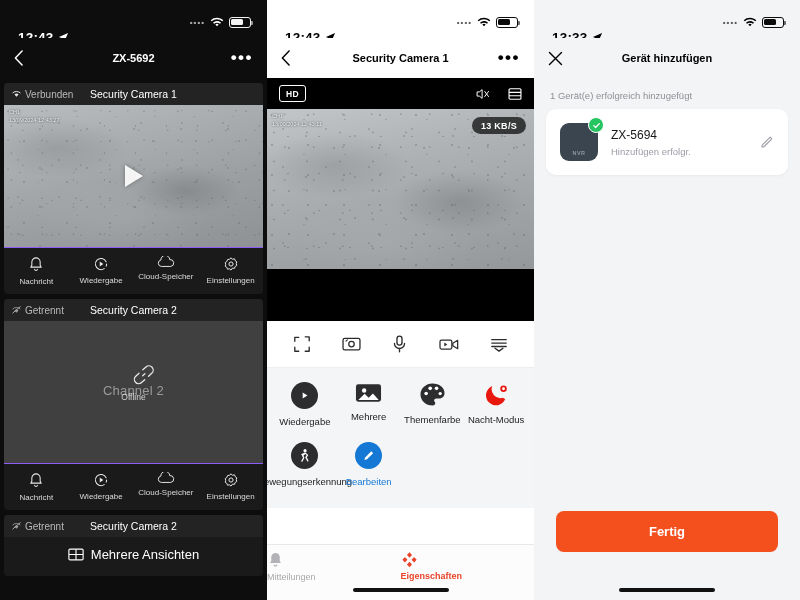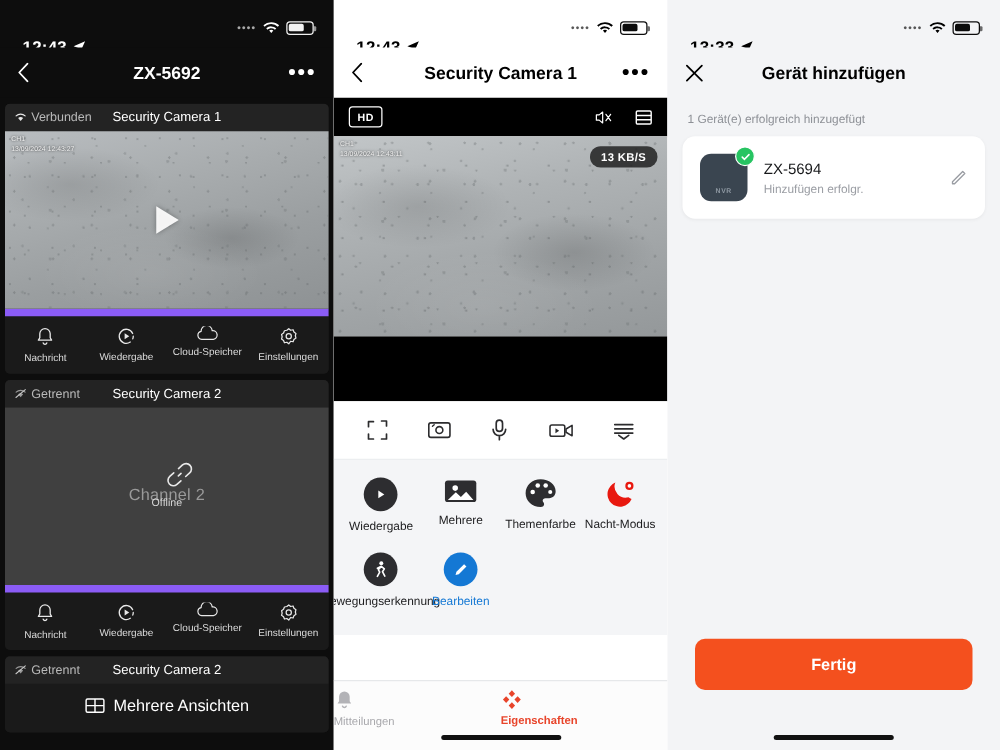--- a/index.html
+++ b/index.html
@@ -41,21 +41,21 @@
   
   .navbar {
     height: 40px; display: flex; align-items: center;
     padding: 0 14px; position: relative;
   }
   .nav-dark { background: #0d0d0d; color:#fff; }
   .nav-light { background: #ffffff; color:#000; }
   .nav-lightg { background: #f3f4f6; color:#000; }
   .nav-title {
     position: absolute; left: 0; right: 0; text-align: center;
-    font-size: 14px; font-weight: bold; pointer-events:none;
+    font-size: 11px; font-weight: bold; pointer-events:none;
   }
   .nav-btn { font-size: 19px; line-height: 1; cursor: default; z-index:2; }
   .nav-right { margin-left: auto; font-size: 17px; letter-spacing: 1.5px; z-index:2; font-weight:bold;}
 
   
   .cam-card { background: #1a1a1a; margin: 5px 4px 0 4px; border-radius: 4px; overflow: hidden; }
   .cam-head {
     height: 22px; display: flex; align-items: center;
     position: relative; padding: 0 8px; background: #232323;
   }
@@ -98,21 +98,21 @@
     filter: drop-shadow(0 0 2px rgba(0,0,0,.35));
   }
   .offline-wrap { position:relative; text-align:center; }
   .offline-title { font-size: 13px; color: #9a9a9a; letter-spacing:.2px; }
   .offline-sub { font-size: 8.5px; color: #d8d8d8; margin-top:-6px; }
   .broken-link {
     position:absolute; left: 50%; top: -14px; transform: translateX(-2px) rotate(-42deg);
     width: 26px; height: 12px;
   }
   .cam-tools {
-    display:flex; background:#1a1a1a; border-top:6px solid #8b5cf6;
+    display:flex; background:#1a1a1a; border-top:1px solid #8b5cf6;
     padding: 8px 0 8px 0;
   }
   .tool { flex:1; display:flex; flex-direction:column; align-items:center; gap:4px; color:#e8e8e8; }
   .tool span.lbl { font-size: 8px; color:#dcdcdc; }
   .multi-view {
     display:flex; align-items:center; justify-content:center; gap:7px;
     padding: 10px 0 14px 0; background:#1a1a1a; color:#ffffff; font-size: 13px;
   }
 
   

